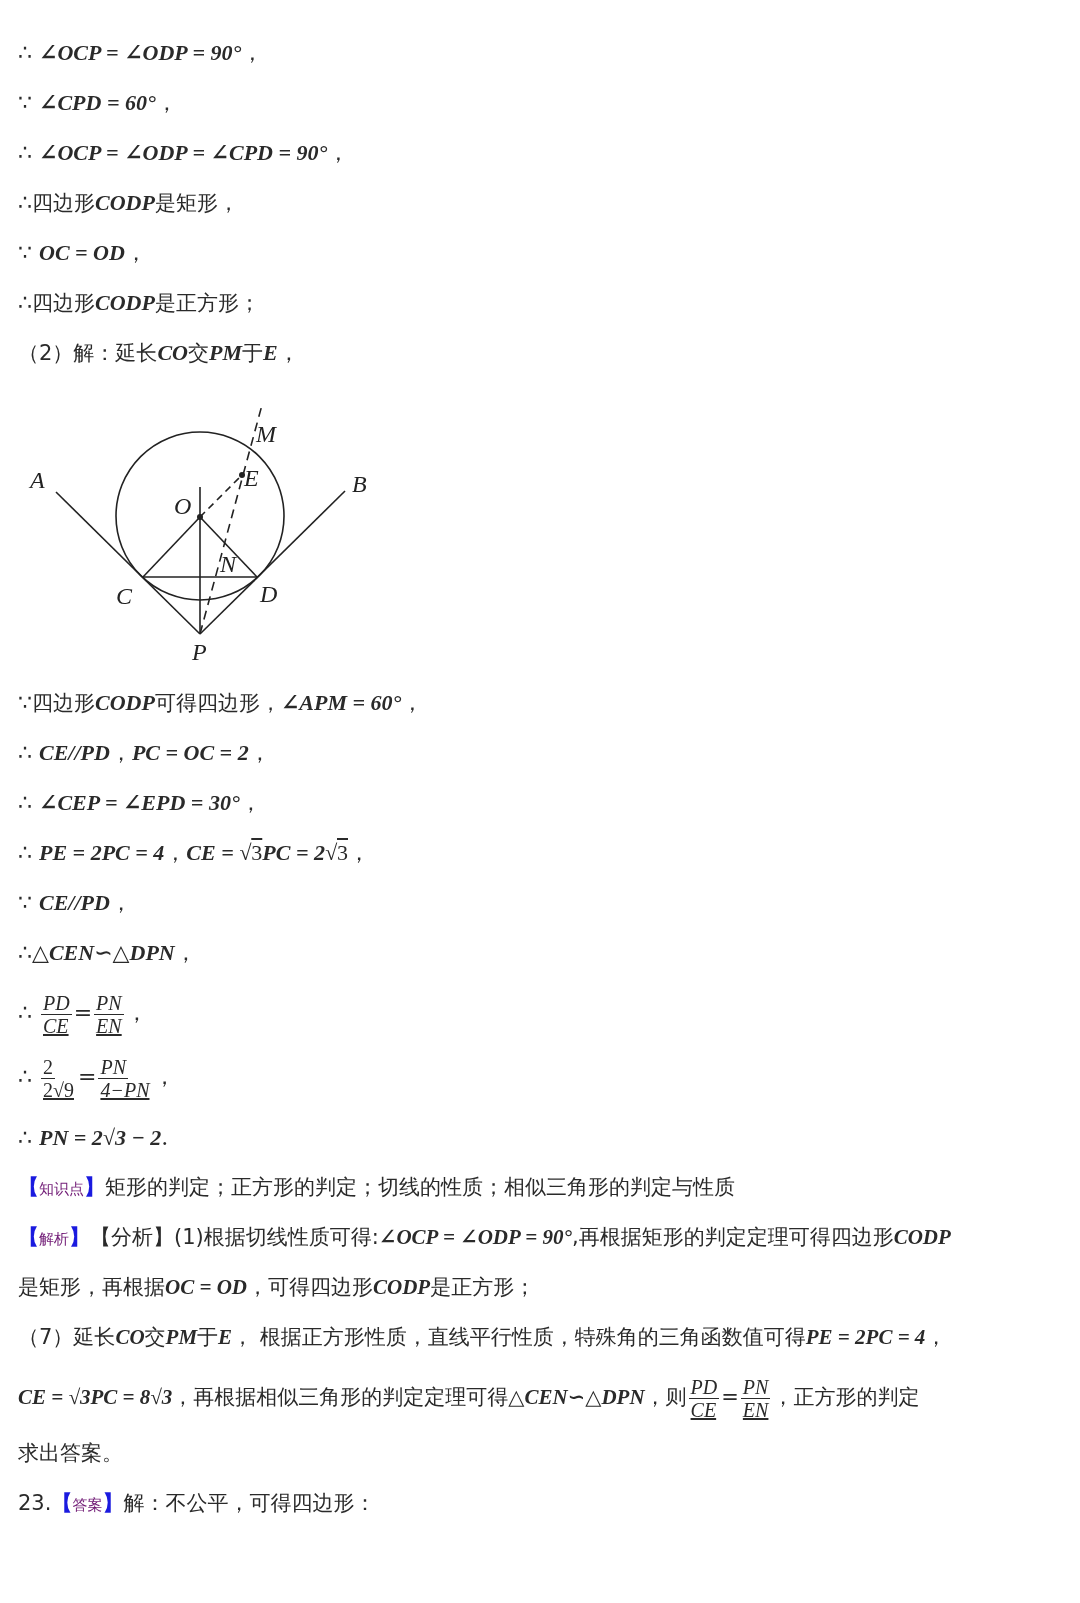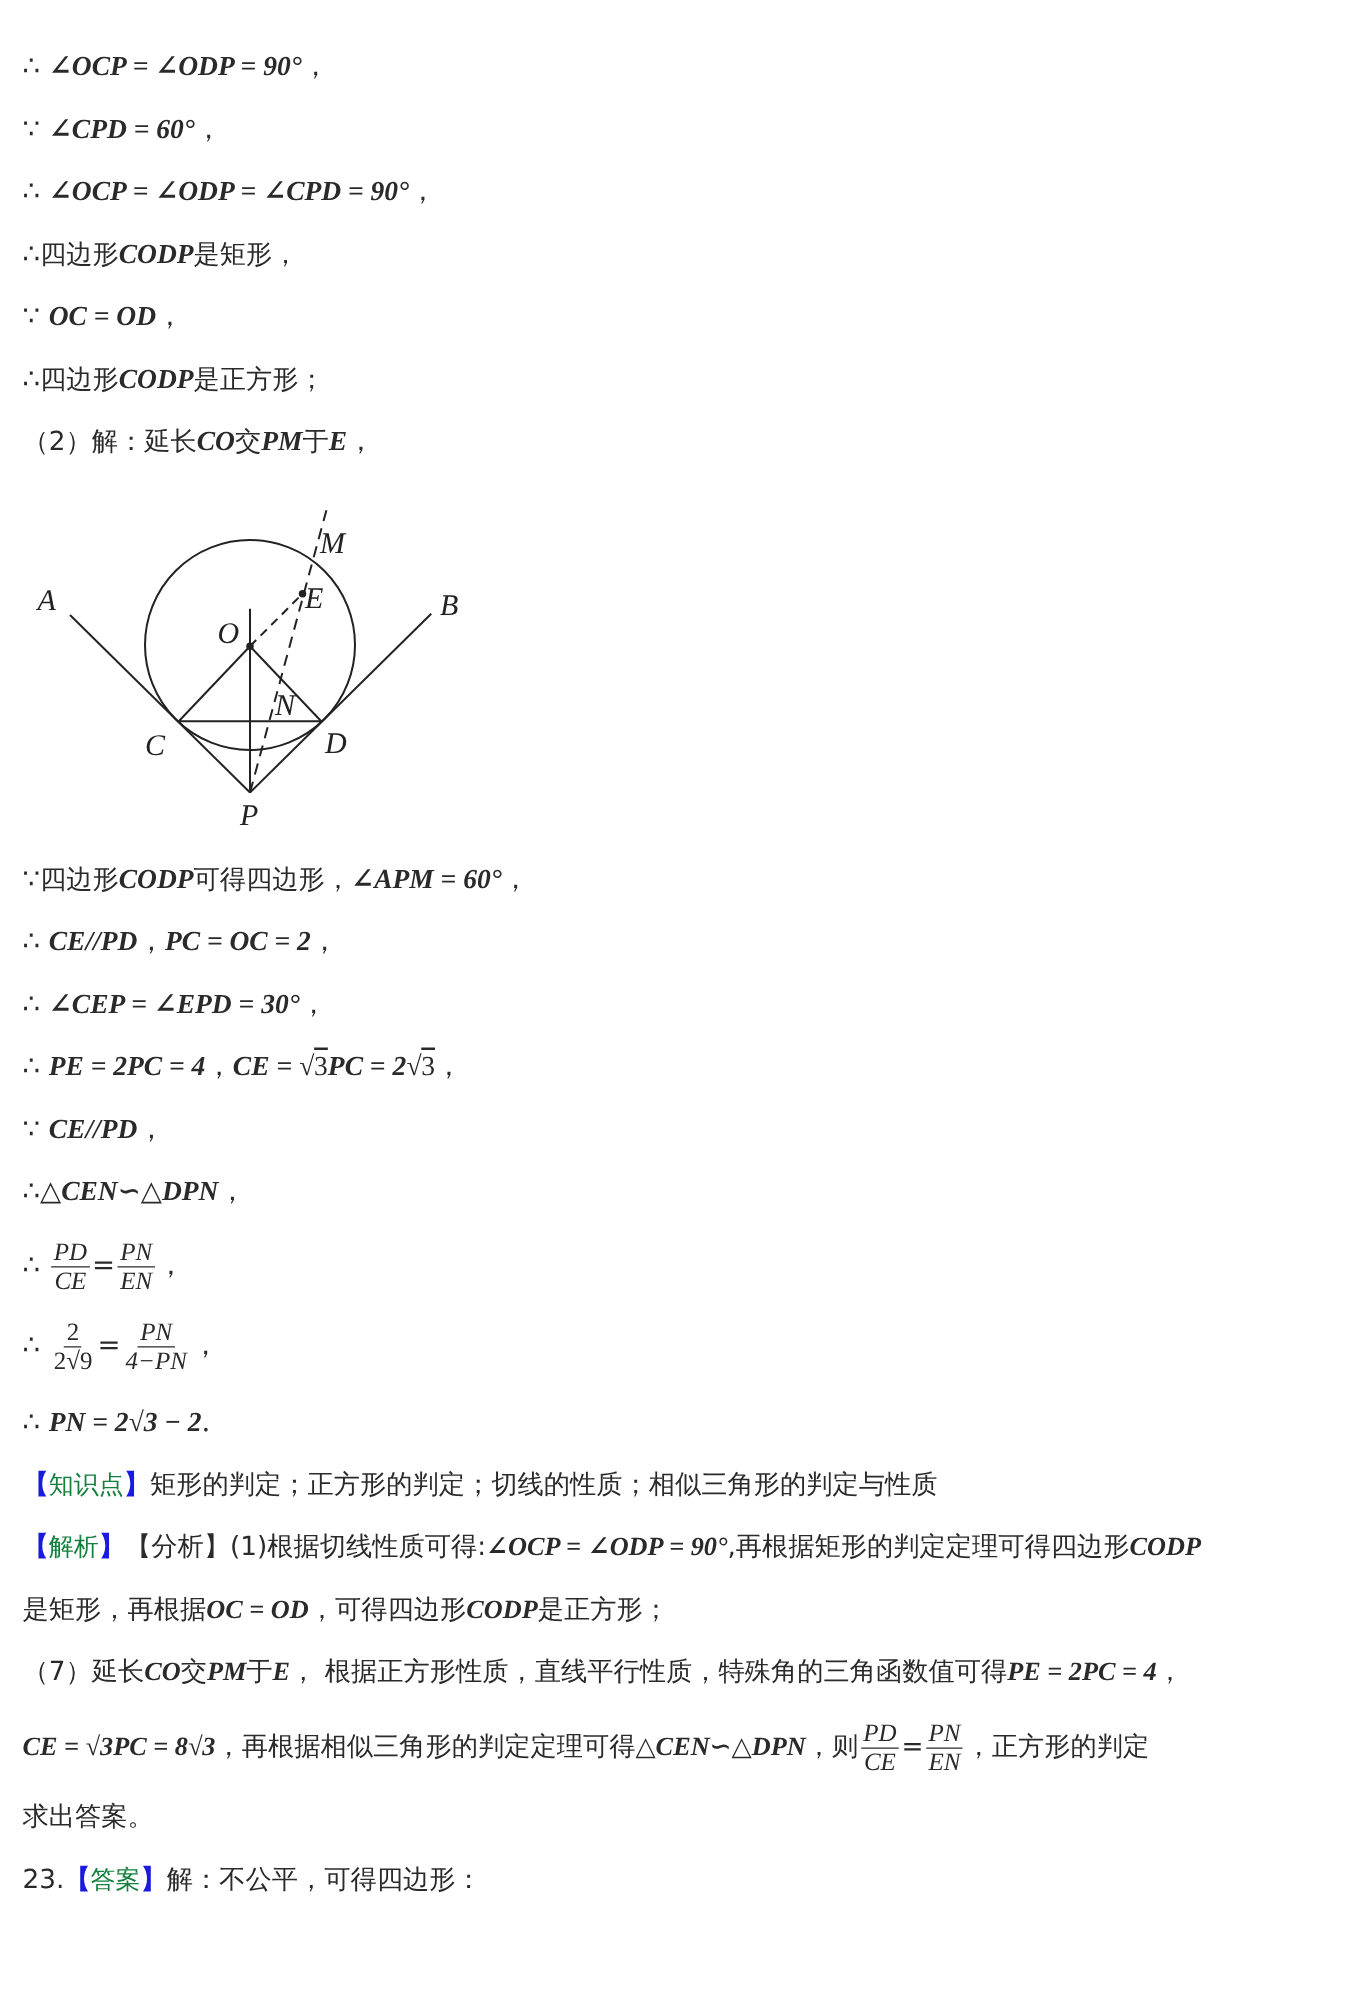--- a/index.html
+++ b/index.html
@@ -2,26 +2,26 @@
 <html><head>
 <meta charset="utf-8">
 <style>
   html, body { margin: 0; padding: 0; background: #ffffff; }
   body { width: 1080px; height: 1603px; position: relative; overflow: hidden;
          font-family: "DejaVu Serif", "Liberation Serif", serif; color: #2a2a2a; }
   .line { position: absolute; left: 18px; font-size: 22px; line-height: 30px; white-space: nowrap; }
   .m { font-family: "Liberation Serif", "DejaVu Serif", serif; font-style: italic; font-weight: bold; }
   .n { font-family: "Liberation Serif", "DejaVu Serif", serif; font-style: normal; }
   .cjk { font-family: "DejaVu Sans", "Liberation Sans", sans-serif; font-size: 21px; }
-  .tag { color: #15803d; font-family: "DejaVu Sans", sans-serif; font-size: 20px; }
+  .tag { color: #701a75; font-family: "DejaVu Sans", sans-serif; font-size: 15px; }
   .br { color: #1a1adf; font-weight: bold; }
-  .frac { display: inline-flex; flex-direction: column; align-items: center; vertical-align: middle;
+  .frac { display: inline-flex; flex-direction: column; align-items: flex-start; vertical-align: middle;
           font-family: "Liberation Serif", serif; font-style: italic; font-size: 20px; line-height: 22px; margin: 0 2px; }
   .frac .num { border-bottom: 1.5px solid #2a2a2a; padding: 0 2px; }
-  .frac .den { padding: 0 2px; }
+  .frac .den { padding: 0 2px; text-decoration: underline; }
   .sqrt { text-decoration: overline; }
   .figure { position: absolute; left: 20px; top: 380px; width: 360px; height: 280px; }
   .wide { font-size: 21px; }
 </style>
 </head>
 <body>
 
 <div class="line" style="top:38px">
   <span>∴</span>
   <span class="m">∠OCP = ∠ODP = 90°</span><span>，</span>

